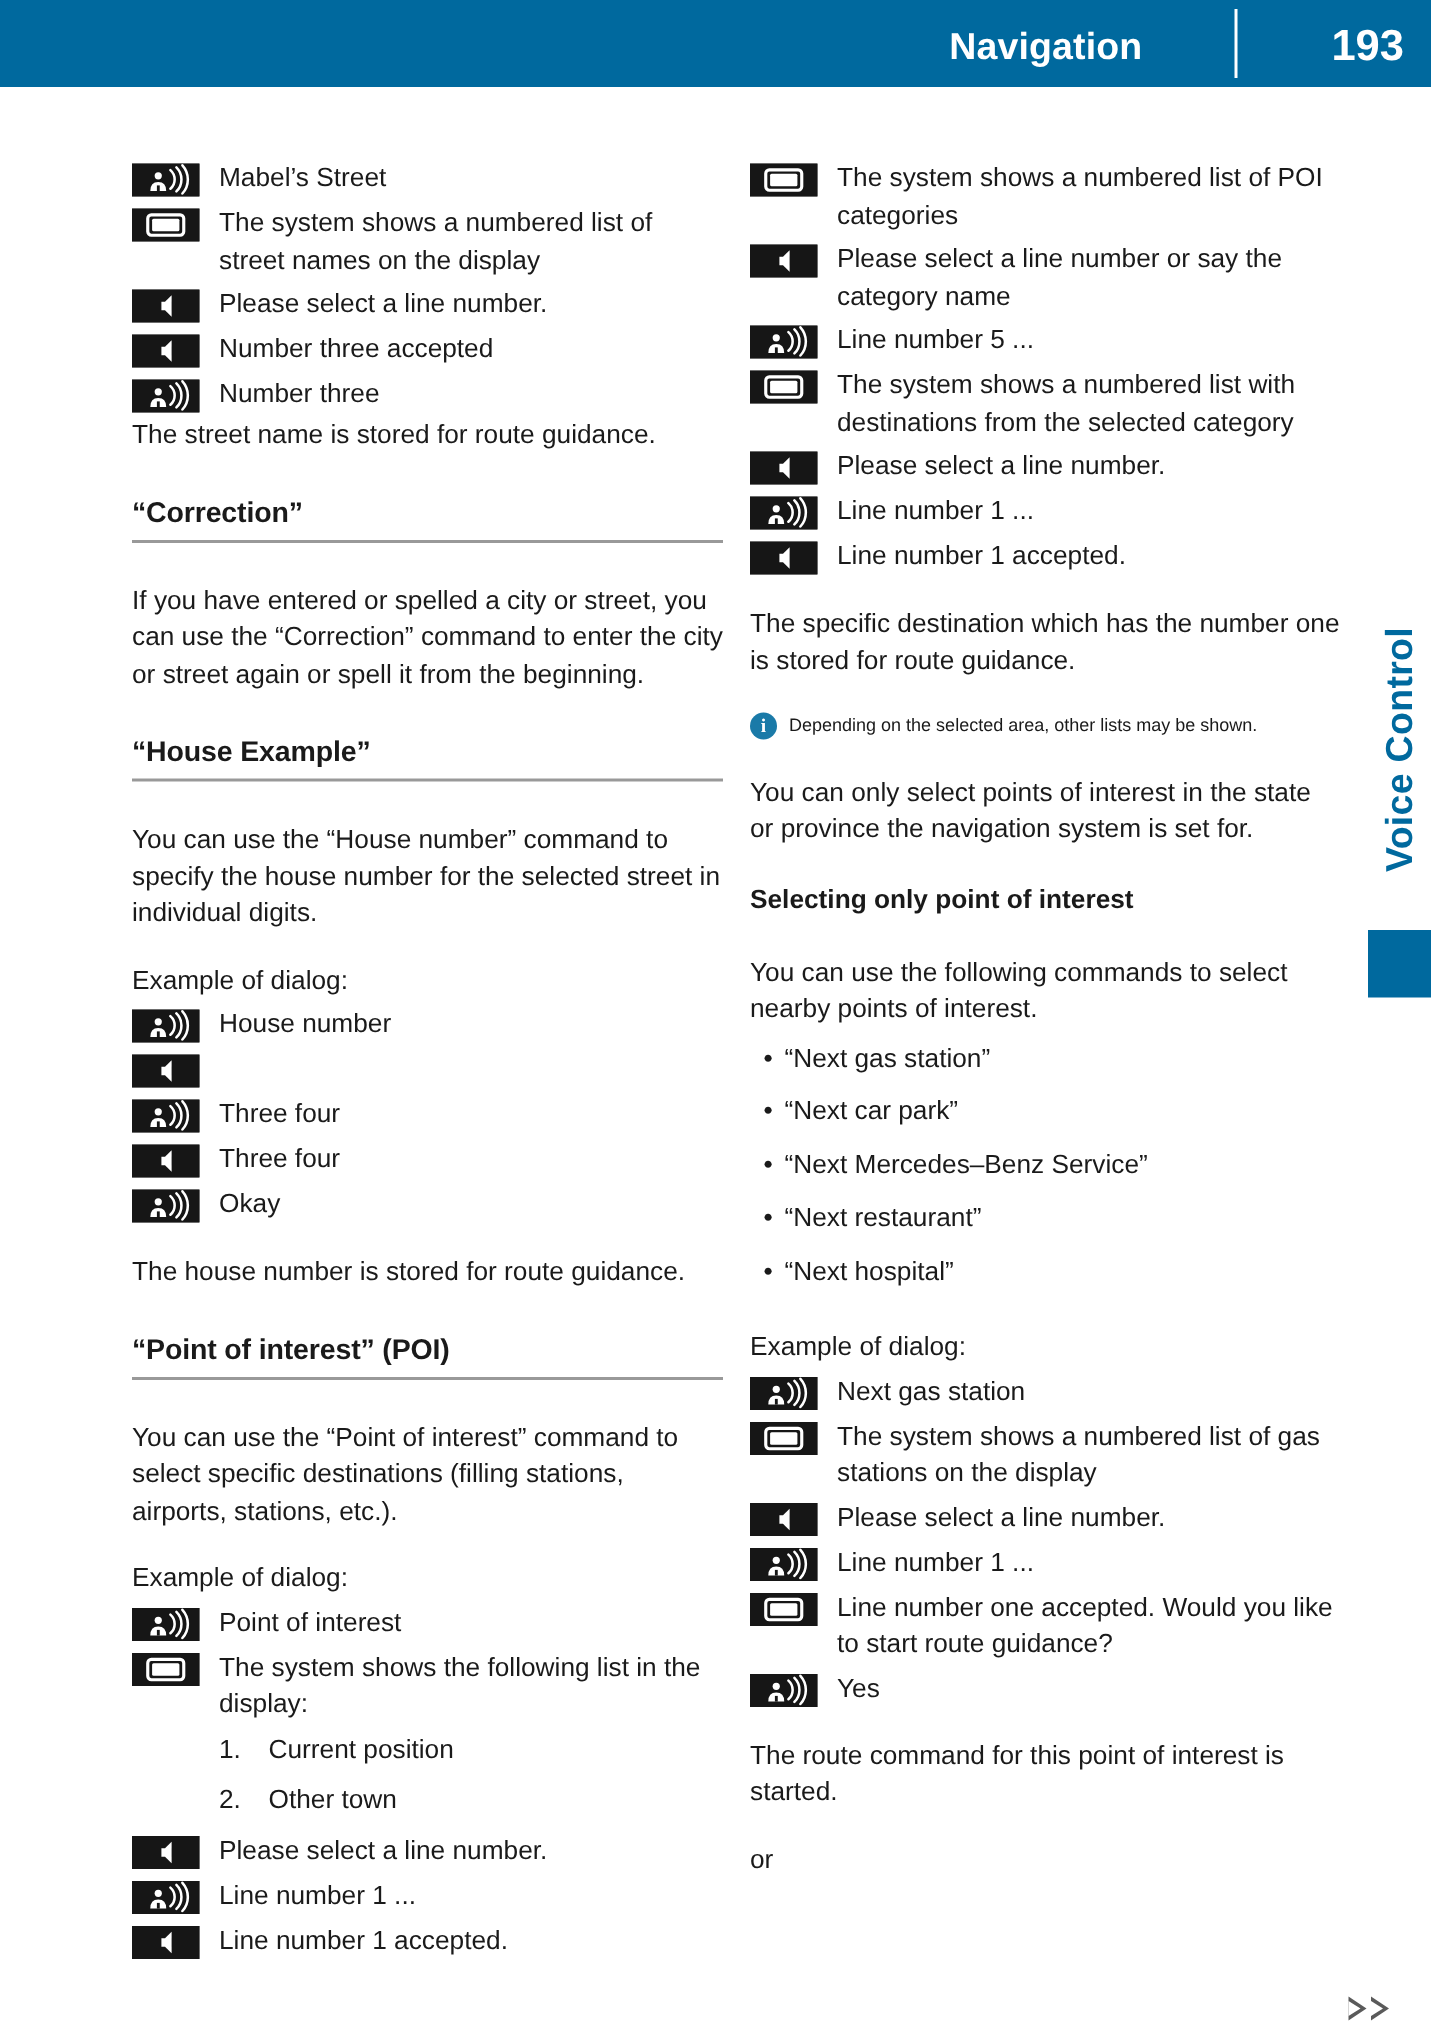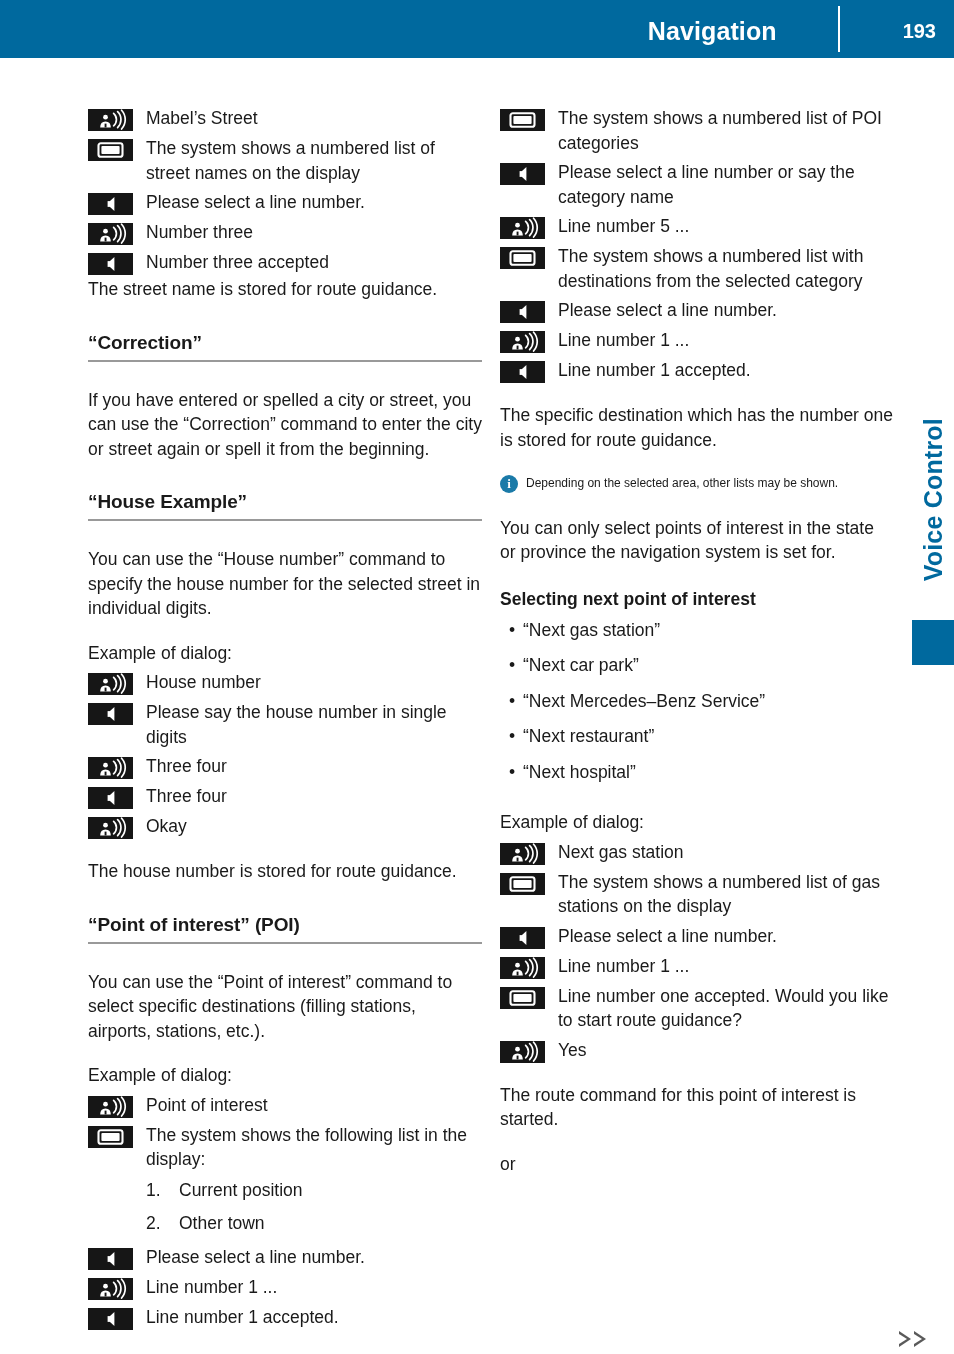--- a/index.html
+++ b/index.html
@@ -38,21 +38,21 @@
     line-height: 1;
     position: relative;
     top: 2px;
   }
   .header-divider {
     width: 2px;
     height: 46px;
     background: #ffffff;
   }
   .header-page {
-    font-size: 20px;
+    font-size: 29px;
     font-weight: bold;
     color: #ffffff;
     padding-left: 17px;
     padding-right: 18px;
     line-height: 1;
     position: relative;
     top: 2px;
   }
 
   
@@ -292,42 +292,42 @@
               </svg>
             </span>
           </span>
           <span class="row-text">Please select a line number.</span>
         </div>
         <div class="dialog-row">
           <span class="icon-cell">
             <span class="picto">
               <svg width="45" height="22" viewBox="0 0 45 22">
                 <rect width="45" height="22" fill="#161616"></rect>
+                <path d="M19.6 8.1 L19.6 13.9 L22.0 13.9 L22.0 8.1 Z" fill="#fff"></path>
+                <path d="M22.0 8.1 L26.4 3.9 L26.4 18.1 L22.0 13.9 Z" fill="#fff"></path>
+              </svg>
+            </span>
+          </span>
+          <span class="row-text">Number three accepted</span>
+        </div>
+        <div class="dialog-row">
+          <span class="icon-cell">
+            <span class="picto">
+              <svg width="45" height="22" viewBox="0 0 45 22">
+                <rect width="45" height="22" fill="#161616"></rect>
                 <circle cx="17.5" cy="8.2" r="2.4" fill="#fff"></circle>
                 <path d="M12.2 18.4 Q12.2 12.4 17.5 12.4 Q22.8 12.4 22.8 18.4 Z" fill="#fff"></path>
                 <rect x="16.6" y="14.6" width="1.9" height="3.8" fill="#161616"></rect>
                 <path d="M25.6 4.4 A8.2 8.2 0 0 1 25.6 16.8" stroke="#fff" stroke-width="1.7" fill="none" stroke-linecap="round"></path>
                 <path d="M29.6 2.6 A11.2 11.2 0 0 1 29.6 18.6" stroke="#fff" stroke-width="1.7" fill="none" stroke-linecap="round"></path>
                 <path d="M33.6 1.2 A14 14 0 0 1 33.6 20" stroke="#fff" stroke-width="1.7" fill="none" stroke-linecap="round"></path>
               </svg>
             </span>
           </span>
           <span class="row-text">Number three</span>
-        </div>
-        <div class="dialog-row">
-          <span class="icon-cell">
-            <span class="picto">
-              <svg width="45" height="22" viewBox="0 0 45 22">
-                <rect width="45" height="22" fill="#161616"></rect>
-                <path d="M19.6 8.1 L19.6 13.9 L22.0 13.9 L22.0 8.1 Z" fill="#fff"></path>
-                <path d="M22.0 8.1 L26.4 3.9 L26.4 18.1 L22.0 13.9 Z" fill="#fff"></path>
-              </svg>
-            </span>
-          </span>
-          <span class="row-text">Number three accepted</span>
         </div>
       </div>
 
     <p class="body tight">The street name is stored for route guidance.</p>
 
     <h2 class="section-head">
       <span>“Correction”</span>
       <span class="rule"></span>
     </h2>
     <p class="body">If you have entered or spelled a city or street, you can use the “Correction” command to enter the city or street again or spell it from the beginning.</p>
@@ -359,21 +359,20 @@
         <div class="dialog-row">
           <span class="icon-cell">
             <span class="picto">
               <svg width="45" height="22" viewBox="0 0 45 22">
                 <rect width="45" height="22" fill="#161616"></rect>
                 <path d="M19.6 8.1 L19.6 13.9 L22.0 13.9 L22.0 8.1 Z" fill="#fff"></path>
                 <path d="M22.0 8.1 L26.4 3.9 L26.4 18.1 L22.0 13.9 Z" fill="#fff"></path>
               </svg>
             </span>
           </span>
-          <span class="row-text">Please say the house number in single digits</span>
         </div>
         <div class="dialog-row">
           <span class="icon-cell">
             <span class="picto">
               <svg width="45" height="22" viewBox="0 0 45 22">
                 <rect width="45" height="22" fill="#161616"></rect>
                 <circle cx="17.5" cy="8.2" r="2.4" fill="#fff"></circle>
                 <path d="M12.2 18.4 Q12.2 12.4 17.5 12.4 Q22.8 12.4 22.8 18.4 Z" fill="#fff"></path>
                 <rect x="16.6" y="14.6" width="1.9" height="3.8" fill="#161616"></rect>
                 <path d="M25.6 4.4 A8.2 8.2 0 0 1 25.6 16.8" stroke="#fff" stroke-width="1.7" fill="none" stroke-linecap="round"></path>
@@ -610,21 +609,22 @@
 
     <div class="note-row">
       <span class="note-icon-cell">
         <span class="info-icon">i</span>
       </span>
       <span class="note-text">Depending on the selected area, other lists may be shown.</span>
     </div>
 
     <p class="body para-gap">You can only select points of interest in the state or province the navigation system is set for.</p>
 
-    <h3 class="sub-head">Selecting next point of interest</h3>
+    <h3 class="sub-head">Selecting only point of interest</h3>
+    <p class="body">You can use the following commands to select nearby points of interest.</p>
 
     <ul class="bullet-list" id="next-poi-cmds">
         <li>
           <span class="dot">•</span>
           <span>“Next gas station”</span>
         </li>
         <li>
           <span class="dot">•</span>
           <span>“Next car park”</span>
         </li>

